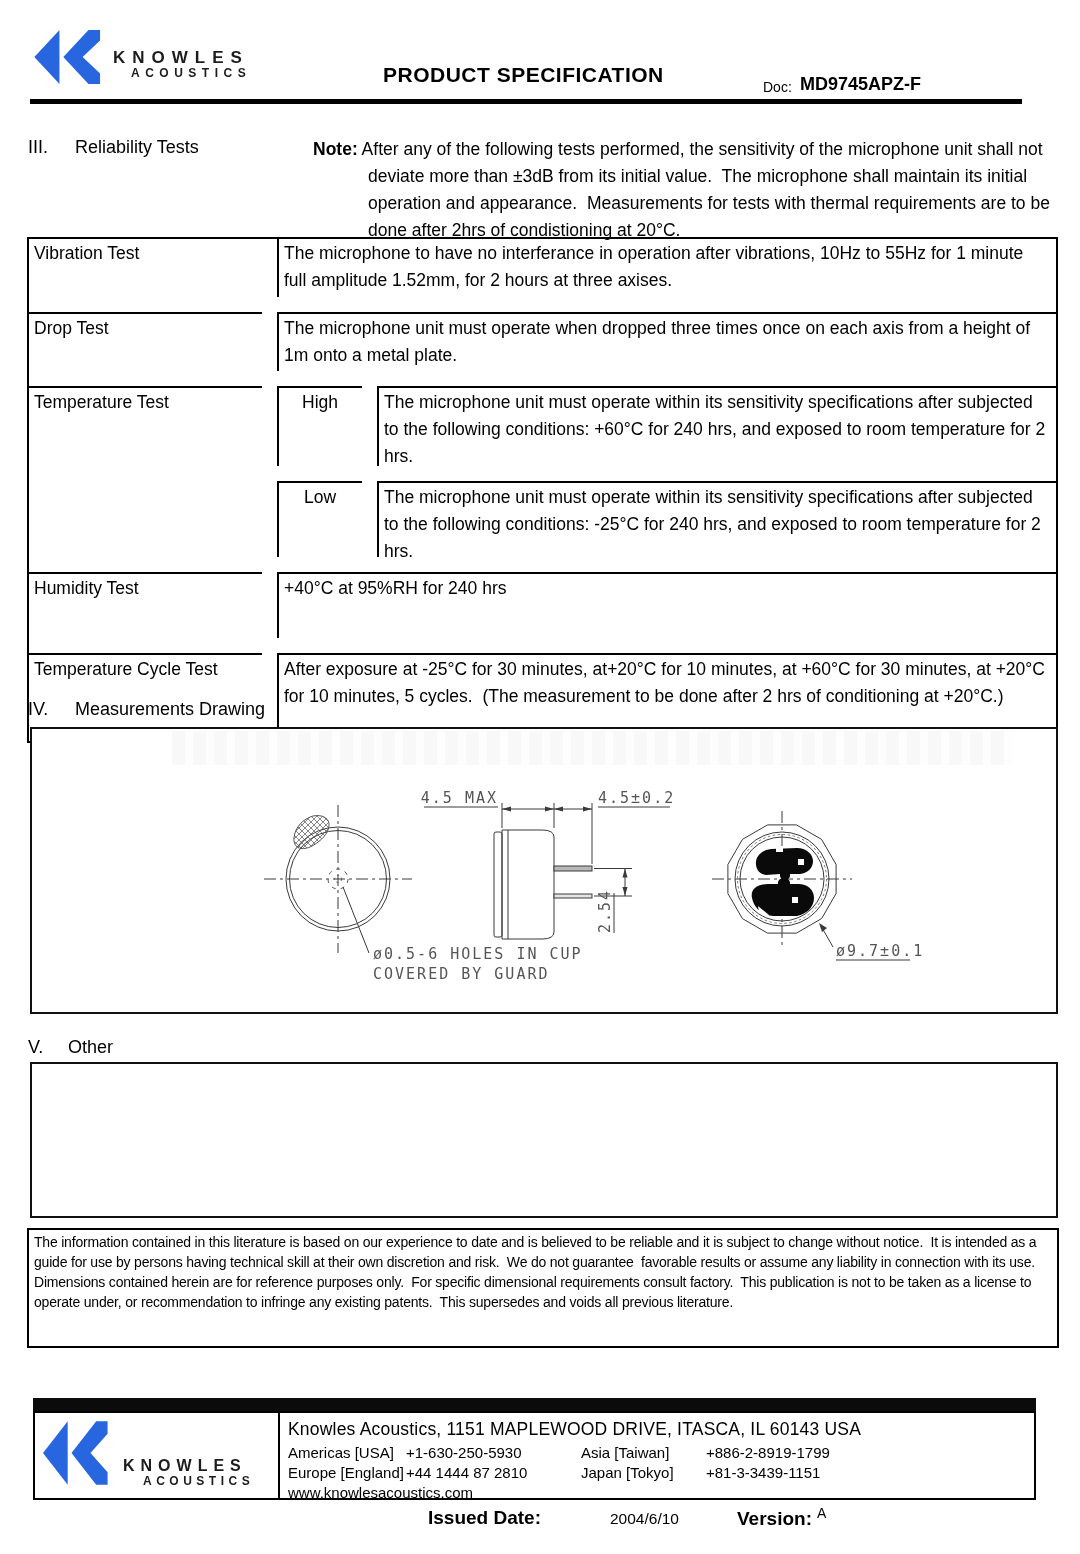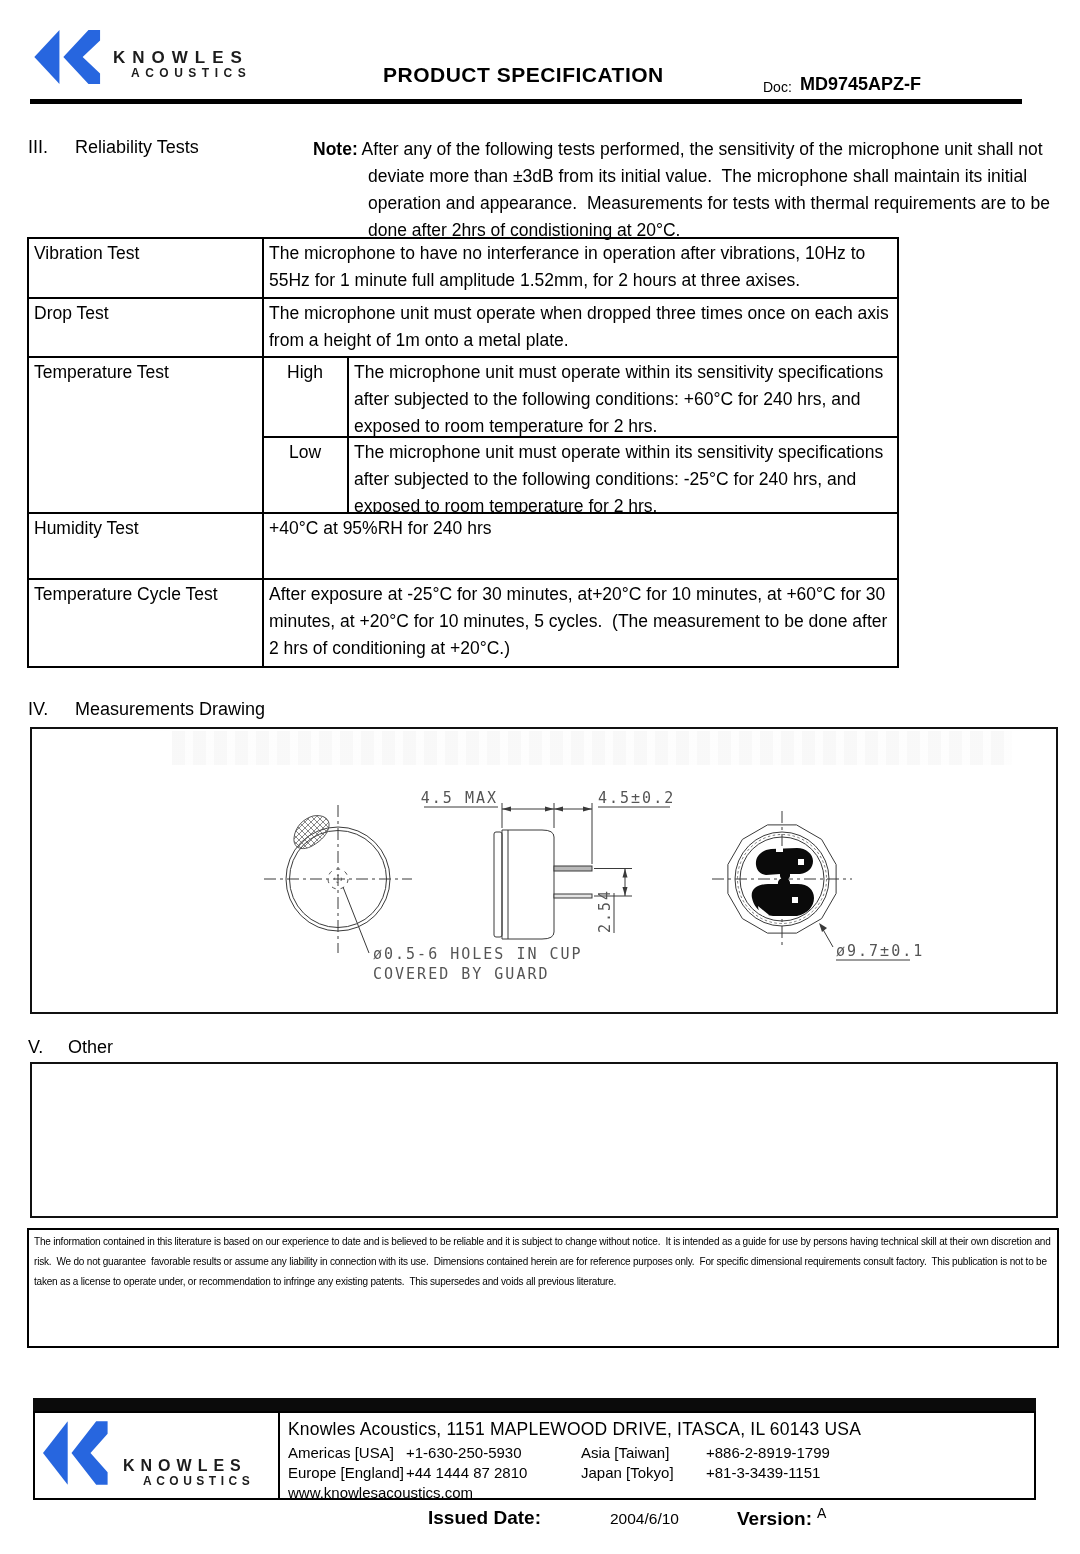--- a/index.html
+++ b/index.html
@@ -42,21 +42,21 @@
   .subhead{text-align:center;}
 
   
   .frame{border:2.5px solid #111;box-sizing:border-box;background:#fff;}
   .smudge{
     background:repeating-linear-gradient(90deg,#f0f0f0 0 13px,#fbfbfb 13px 21px);
     opacity:.45;
   }
   .disclaimer{
     border:2px solid #000;box-sizing:border-box;
-    font-size:10px;line-height:20px;letter-spacing:-0.2px;
+    font-size:14px;line-height:20px;letter-spacing:-0.2px;
     padding:2px 5px;
   }
 
   
   .dtxt{font-family:"DejaVu Sans Mono", monospace;font-size:15px;fill:#555;letter-spacing:2px;}
 
   
   .footer-bar{background:#0b0b0b;}
   .footer-box{border:2px solid #000;box-sizing:border-box;display:flex;}
   .f-logo-cell{width:243px;border-right:2px solid #000;position:relative;flex:none;}
@@ -90,21 +90,21 @@
   <span class="abs doc-label" style="left:763px;top:79px;">Doc:</span>
   <span class="abs doc-num" style="left:800px;top:74px;">MD9745APZ-F</span>
   <div class="abs rule" style="left:30px;top:99px;width:992px;"></div>
 
   <div class="abs sec" style="left:28px;top:137px;width:280px;">
     <span class="num">III.</span>
     <span>Reliability Tests</span>
   </div>
   <div class="abs note pre" style="left:313px;top:136px;width:724px;"><b>Note:</b><span> After any of the following tests performed, the sensitivity of the microphone unit shall not deviate more than ±3dB from its initial value.  The microphone shall maintain its initial operation and appearance.  Measurements for tests with thermal requirements are to be done after 2hrs of condistioning at 20°C.</span></div>
 
-  <div class="abs spec-table" style="left:27px;top:237px;width:872px;">
+  <div class="abs spec-table" style="left:27px;top:237px;width:1031px;gap:15px;">
 
     <div>Vibration Test</div>
     <div class="bl span23 pre">The microphone to have no interferance in operation after vibrations, 10Hz to 55Hz for 1 minute full amplitude 1.52mm, for 2 hours at three axises.</div>
 
     <div class="bt">Drop Test</div>
     <div class="bt bl span23 pre">The microphone unit must operate when dropped three times once on each axis from a height of 1m onto a metal plate.</div>
 
     <div class="bt" style="grid-row:3 / 5;">Temperature Test</div>
     <div class="bt bl subhead">High</div>
     <div class="bt bl pre">The microphone unit must operate within its sensitivity specifications after subjected to the following conditions: +60°C for 240 hrs, and exposed to room temperature for 2 hrs.</div>

